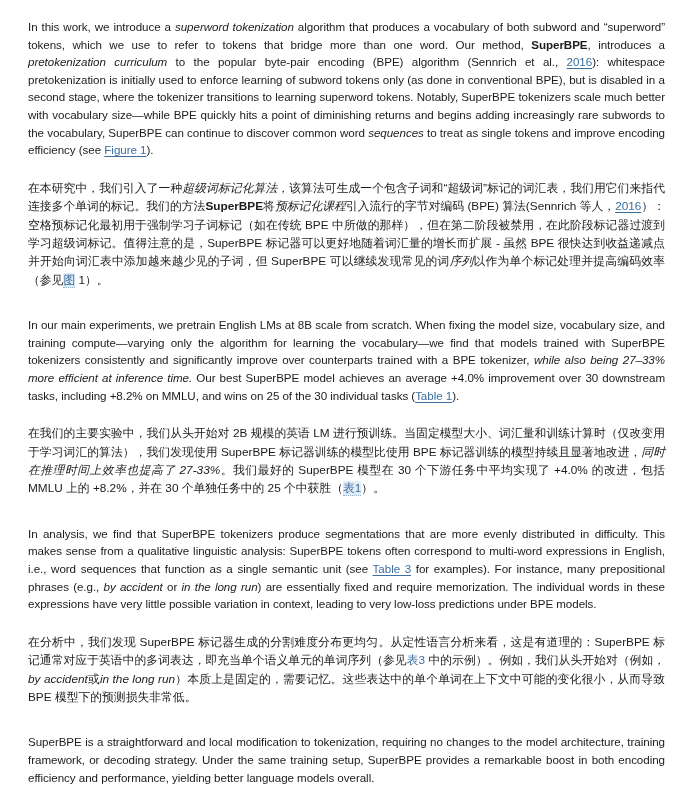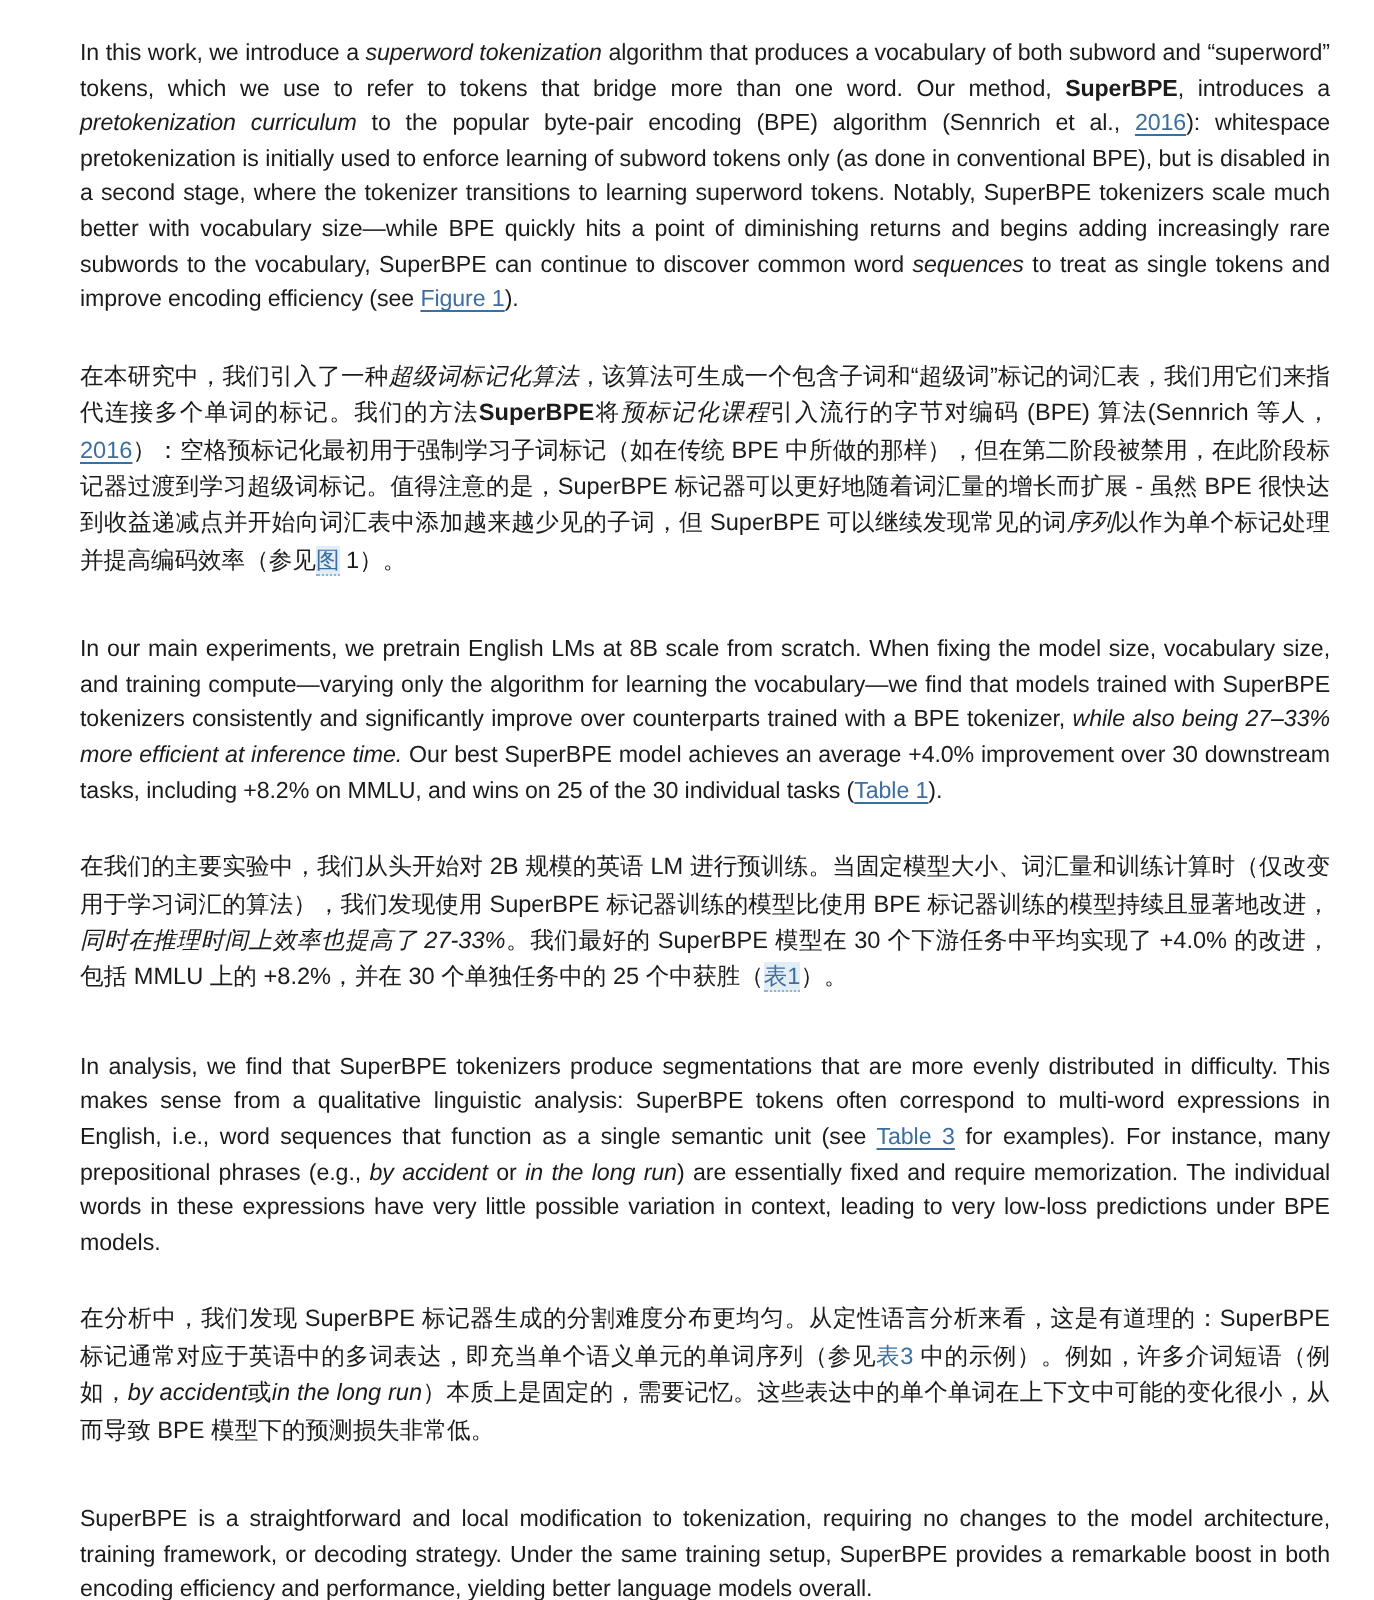--- a/index.html
+++ b/index.html
@@ -11,21 +11,21 @@
     width: 687px;
     height: 800px;
     font-family: "Liberation Sans", "DejaVu Sans", sans-serif;
     color: #1b1b1b;
     overflow: hidden;
   }
   .page {
     box-sizing: border-box;
     width: 687px;
     height: 800px;
-    padding: 18px 22px 0 40px;
+    padding: 18px 22px 0 28px;
     background: #ffffff;
   }
   p {
     margin: 0 0 14px 0;
     text-align: justify;
     text-justify: inter-word;
   }
   p.en {
     font-size: 11.6px;
     line-height: 17.6px;
@@ -81,20 +81,20 @@
 
   <p class="zh gap-xl">
     <span>在我们的主要实验中，我们从头开始对 2B 规模的英语 LM 进行预训练。当固定模型大小、词汇量和训练计算时（仅改变用于学习词汇的算法），我们发现使用 SuperBPE 标记器训练的模型比使用 BPE 标记器训练的模型持续且显著地改进，</span><i>同时在推理时间上效率也提高了 27-33%</i><span>。我们最好的 SuperBPE 模型在 30 个下游任务中平均实现了 +4.0% 的改进，包括 MMLU 上的 +8.2%，并在 30 个单独任务中的 25 个中获胜（</span><a class="lnk-zh">表1</a><span>）。</span>
   </p>
 
   <p class="en gap-md">
     <span>In analysis, we find that SuperBPE tokenizers produce segmentations that are more evenly distributed in difficulty. This makes sense from a qualitative linguistic analysis: SuperBPE tokens often correspond to multi-word expressions in English, i.e., word sequences that function as a single semantic unit (see </span><a class="lnk">Table 3</a><span> for examples). For instance, many prepositional phrases (e.g., </span><i>by accident</i><span> or </span><i>in the long run</i><span>) are essentially fixed and require memorization. The individual words in these expressions have very little possible variation in context, leading to very low-loss predictions under BPE models.</span>
   </p>
 
   <p class="zh gap-xl">
-    <span>在分析中，我们发现 SuperBPE 标记器生成的分割难度分布更均匀。从定性语言分析来看，这是有道理的：SuperBPE 标记通常对应于英语中的多词表达，即充当单个语义单元的单词序列（参见</span><a class="lnk-plain">表3</a><span> 中的示例）。例如，许多介词短语（例如，</span><i>by accident</i><span>或</span><i>in the long run</i><span>）本质上是固定的，需要记忆。这些表达中的单个单词在上下文中可能的变化很小，从而导致 BPE 模型下的预测损失非常低。</span>
+    <span>在分析中，我们发现 SuperBPE 标记器生成的分割难度分布更均匀。从定性语言分析来看，这是有道理的：SuperBPE 标记通常对应于英语中的多词表达，即充当单个语义单元的单词序列（参见</span><a class="lnk-plain">表3</a><span> 中的示例）。例如，我们从头开始对（例如，</span><i>by accident</i><span>或</span><i>in the long run</i><span>）本质上是固定的，需要记忆。这些表达中的单个单词在上下文中可能的变化很小，从而导致 BPE 模型下的预测损失非常低。</span>
   </p>
 
   <p class="en gap-md">
     <span>SuperBPE is a straightforward and local modification to tokenization, requiring no changes to the model architecture, training framework, or decoding strategy. Under the same training setup, SuperBPE provides a remarkable boost in both encoding efficiency and performance, yielding better language models overall.</span>
   </p>
 
 </div>
 
 </body></html>

